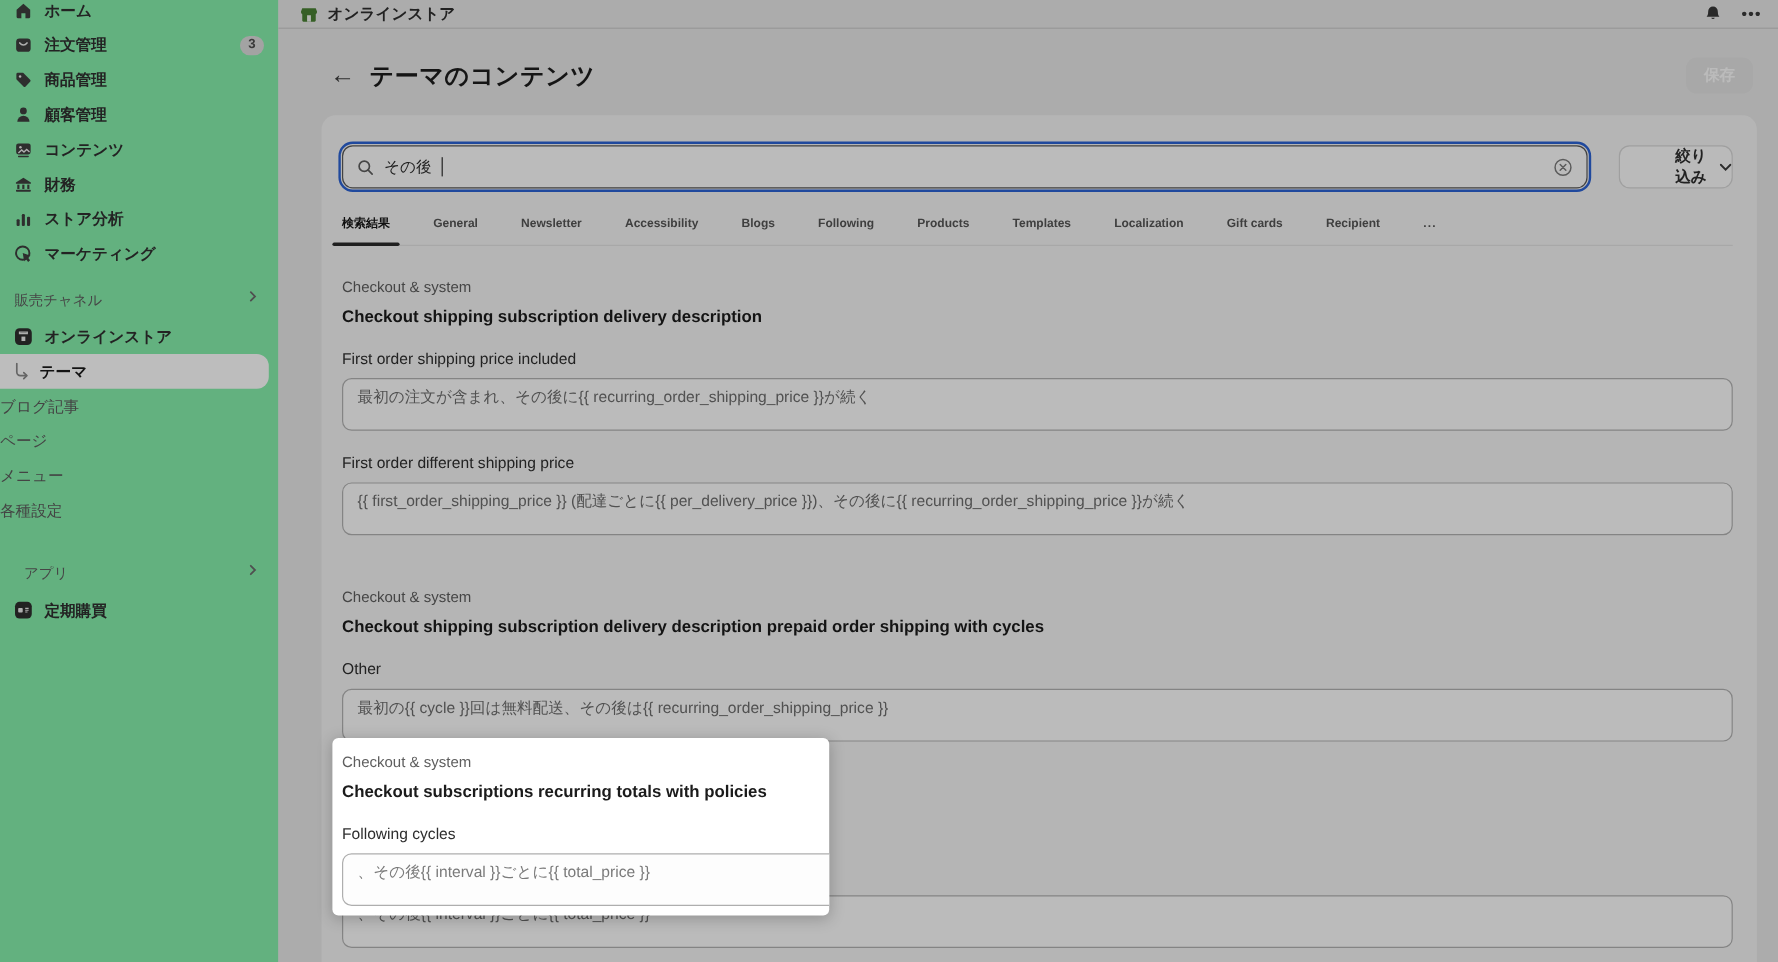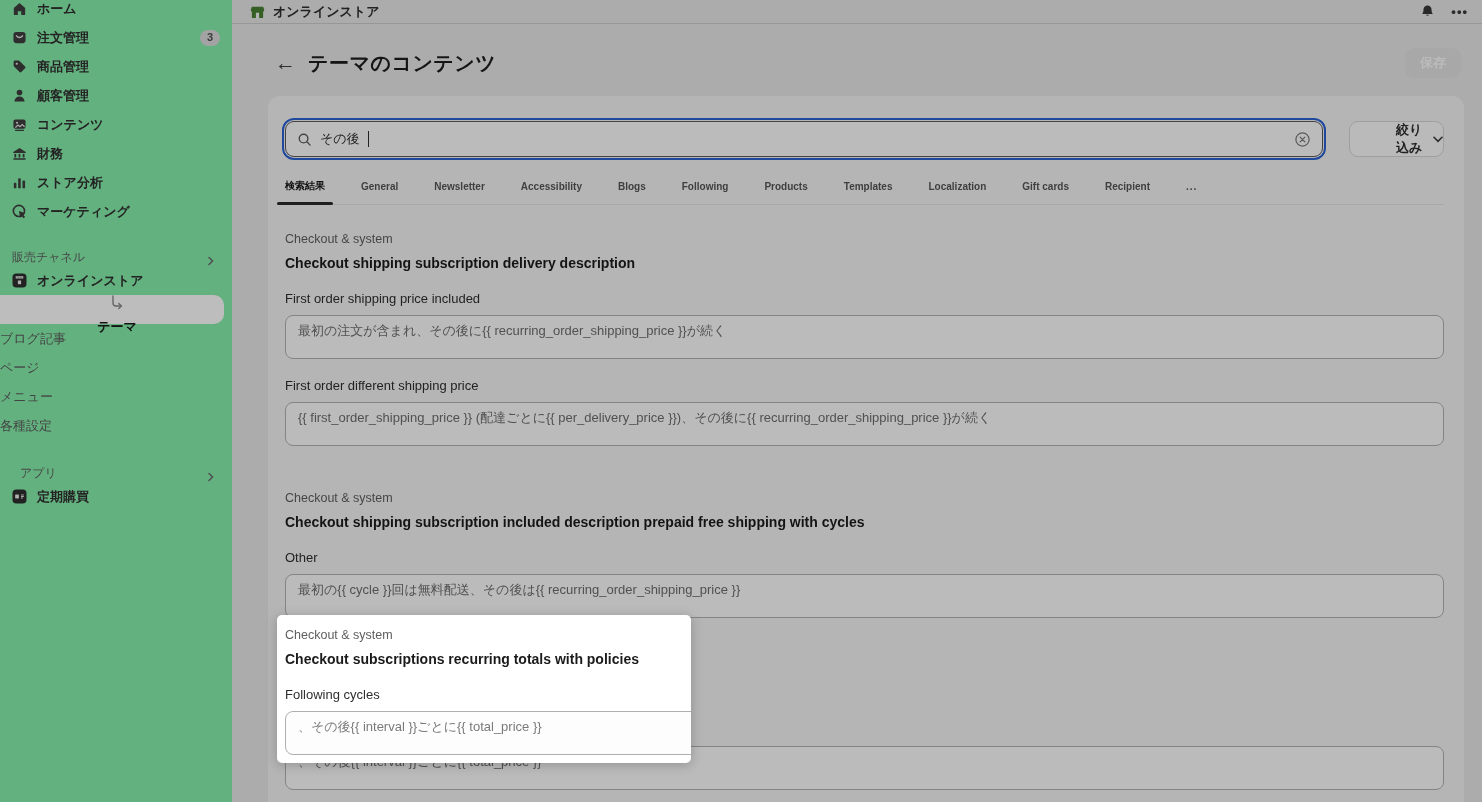--- a/index.html
+++ b/index.html
@@ -8,28 +8,28 @@
   .app{display:flex;width:1482px;height:802px;}
 
   
   .sidebar{width:232px;flex:none;background:#86efac;padding-top:0;overflow:hidden;}
   .nav{margin-top:-6px;}
   .nav-item{display:flex;align-items:center;height:29px;padding:0 12px 0 10px;gap:9px;
     font-size:13px;font-weight:600;color:#303030;cursor:pointer;}
   .nav-item .ico{width:18px;height:18px;flex:none;display:flex;align-items:center;justify-content:center;}
   .badge{margin-left:auto;background:#dcdcdc;color:#4f4f4f;font-size:11px;font-weight:600;
     border-radius:9px;padding:1.5px 7px;line-height:13px;}
-  .nav-header{display:flex;align-items:flex-end;height:24px;padding:0 16px 0 12px;
+  .nav-header{display:flex;align-items:flex-start;height:24px;padding:0 16px 0 12px;
     font-size:12px;color:#5f5f5f;margin-top:16px;gap:28px;}
   .nav-header .chev{margin-left:auto;display:flex;}
   .sub-item{height:29px;display:flex;align-items:center;
     font-size:13px;color:#5c5c5c;font-weight:450;cursor:pointer;}
   .sub-item.selected{background:#ffffff;border-radius:0 10px 10px 0;width:224px;
-    color:#1a1a1a;font-weight:700;padding-left:10px;gap:7px;flex-direction:column;}
-  .apps-gap{margin-top:18px;padding-left:20px;}
+    color:#1a1a1a;font-weight:700;padding-left:10px;gap:7px;}
+  .apps-gap{margin-top:30px;padding-left:20px;}
 
   
   .main{flex:1;display:flex;flex-direction:column;background:#e9e9e9;min-width:0;}
   .topbar{height:24px;flex:none;display:flex;align-items:center;padding:0 14px 0 18px;
     border-bottom:1px solid #cccccc;}
   .store-chip{display:flex;align-items:center;gap:8px;font-size:13px;font-weight:600;color:#2e2e2e;}
   .topbar-right{margin-left:auto;display:flex;align-items:center;gap:16px;}
   .dots{font-size:13px;font-weight:700;color:#3a3a3a;letter-spacing:1px;line-height:10px;}
 
   .title-row{height:72px;flex:none;display:flex;align-items:center;padding:6px 21px 0 43px;}
@@ -305,21 +305,21 @@
         <div class="cat">Checkout &amp; system</div>
         <div class="sec-title">Checkout shipping subscription delivery description</div>
         <div class="fld-label">First order shipping price included</div>
         <div class="fld-input">最初の注文が含まれ、その後に{{ recurring_order_shipping_price }}が続く</div>
         <div class="fld-label">First order different shipping price</div>
         <div class="fld-input">{{ first_order_shipping_price }} (配達ごとに{{ per_delivery_price }})、その後に{{ recurring_order_shipping_price }}が続く</div>
       </div>
 
       <div class="section">
         <div class="cat">Checkout &amp; system</div>
-        <div class="sec-title">Checkout shipping subscription included description prepaid free shipping with cycles</div>
+        <div class="sec-title">Checkout shipping subscription delivery description prepaid order shipping with cycles</div>
         <div class="fld-label">Other</div>
         <div class="fld-input">最初の{{ cycle }}回は無料配送、その後は{{ recurring_order_shipping_price }}</div>
       </div>
 
       <div class="section">
         <div class="cat">Checkout &amp; system</div>
         <div class="sec-title">Checkout subscriptions recurring totals with policies</div>
         <div class="fld-label">Following cycles</div>
         <div class="fld-input">、その後{{ interval }}ごとに{{ total_price }}</div>
       </div>

